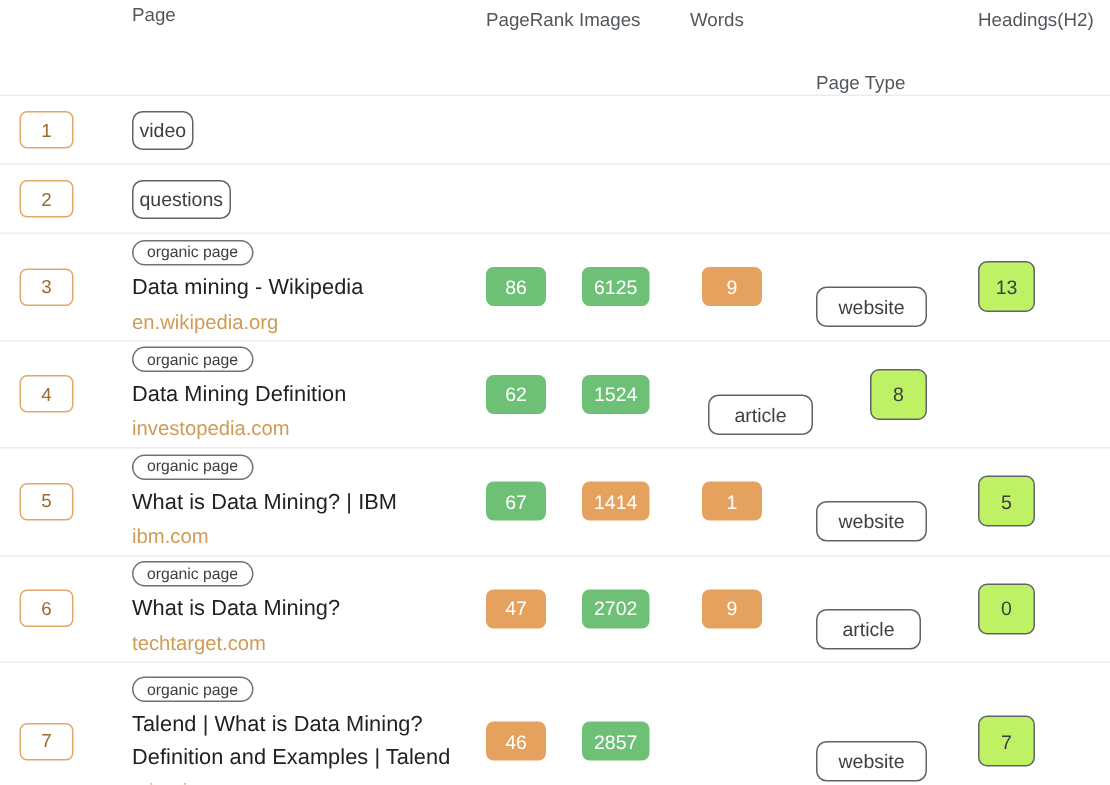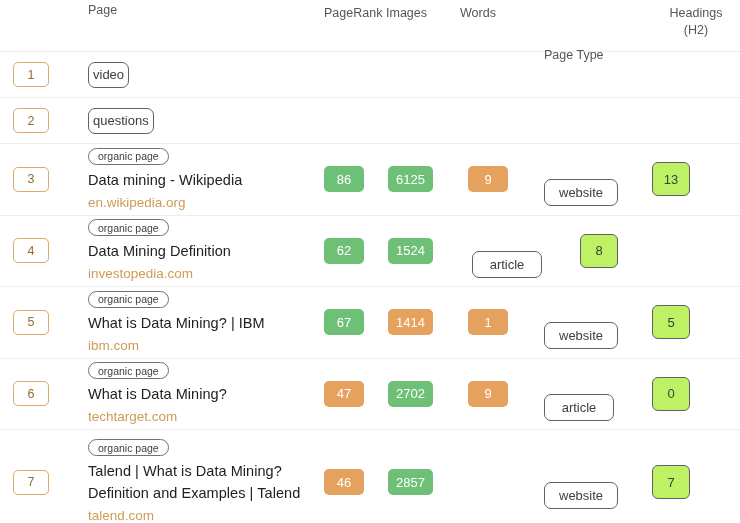--- a/index.html
+++ b/index.html
@@ -17,21 +17,21 @@
 
   .table {
     width: 740px;
     box-sizing: border-box;
   }
 
   
   .thead {
     display: flex;
     align-items: flex-start;
-    height: 52px;
+    height: 64px;
     border-bottom: 1px solid #ececec;
     box-sizing: border-box;
   }
   .th {
     font-size: 12.5px;
     color: #52575c;
     line-height: 17px;
     padding-top: 5px;
     box-sizing: border-box;
     font-weight: 400;
@@ -44,21 +44,21 @@
   .c-words  { width: 82px;  flex: 0 0 82px;  }
   .c-images { width: 72px;  flex: 0 0 72px;  }
   .c-ptype  { width: 112px; flex: 0 0 112px; }
   .c-head   { width: 92px;  flex: 0 0 92px;  }
 
   .th.c-page   { padding-left: 4px; }
   .th.c-pr     { padding-left: 16px; }
   .th.c-words  { padding-left: 6px; }
   .th.c-images { padding-left: 4px; }
   .th.c-ptype  { padding-left: 8px; text-align: left; padding-top: 20px; }
-  .th.c-head   { padding-left: 4px; flex-direction: column; }
+  .th.c-head   { padding-left: 4px; }
 
   
   .trow {
     display: flex;
     align-items: center;
     border-bottom: 1px solid #eeeeee;
     box-sizing: border-box;
     min-height: 46px;
   }
   .trow.tall { min-height: 66px; }

